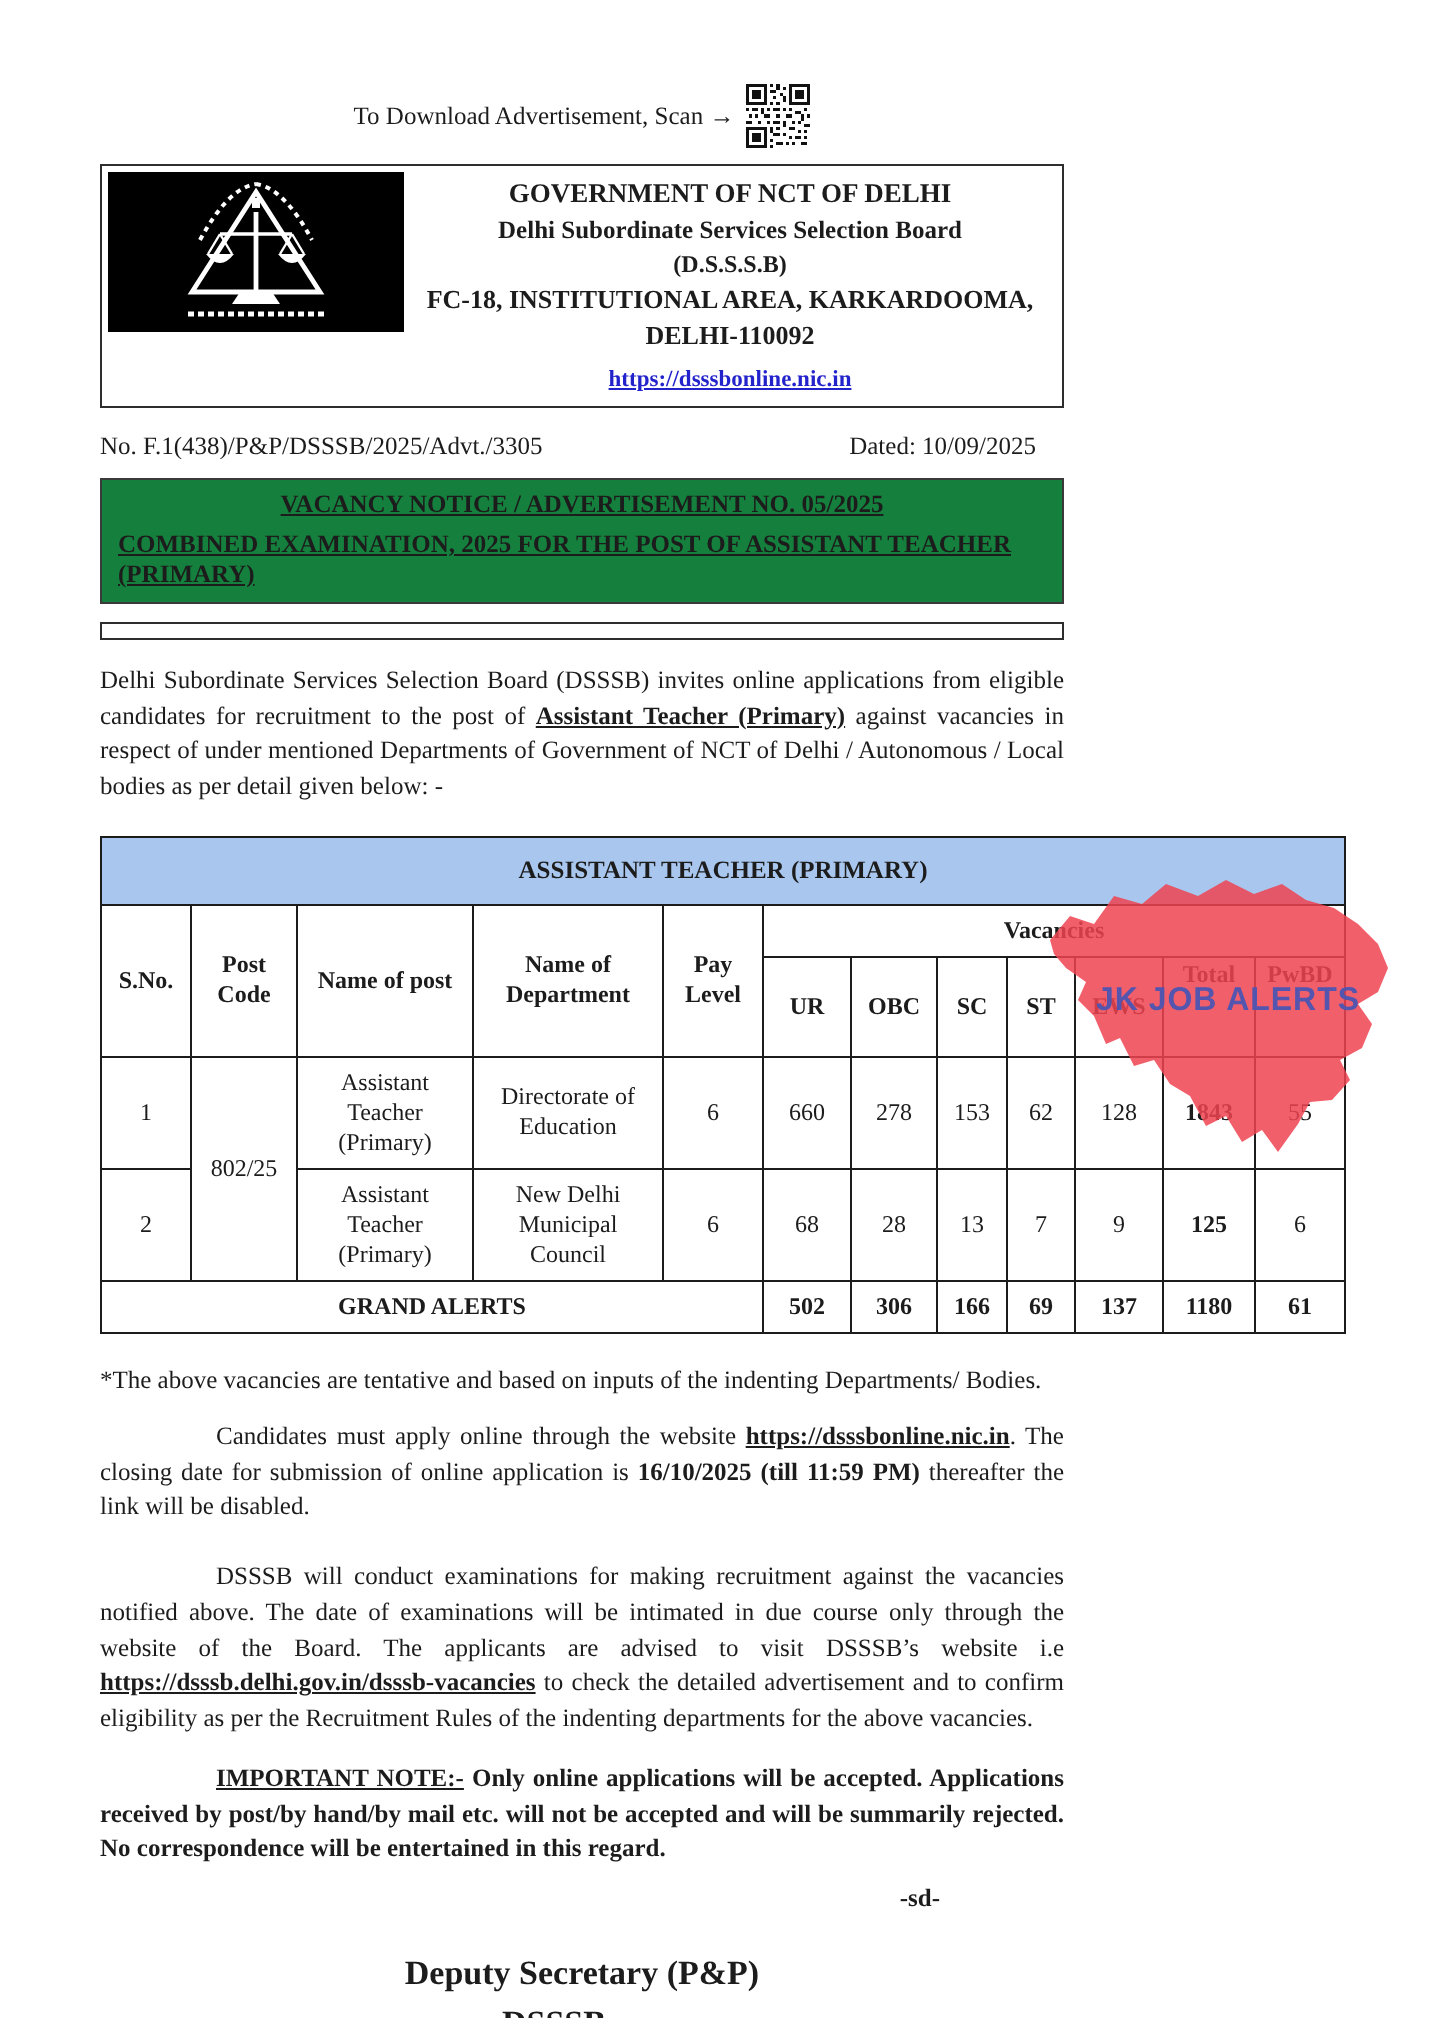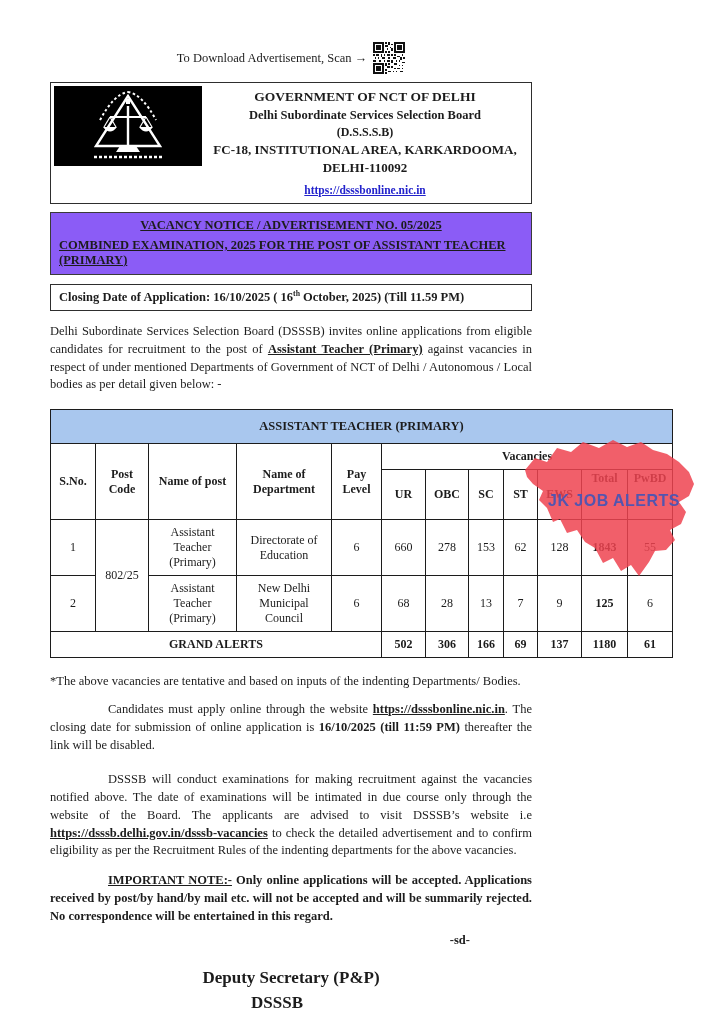--- a/index.html
+++ b/index.html
@@ -21,21 +21,21 @@
   .header-text { flex:1; text-align:center; padding-top:2px; line-height:1.4; }
   .h-org { font-size:13.5px; font-weight:bold; }
   .h-board { font-size:12.5px; font-weight:bold; }
   .h-abbr { font-size:12px; font-weight:bold; }
   .h-addr { font-size:13px; font-weight:bold; }
   .h-web { font-size:11.5px; color:#2323cc; text-decoration:underline; font-weight:bold; }
 
   .ref-row { display:flex; justify-content:space-between; margin-top:12px; font-size:12.5px; }
   .ref-date { margin-right:14px; }
 
-  .notice-box { margin-top:8px; border:1.6px solid #3a3a3a; background:#8b5cf6; padding:5px 8px 6px 8px; }
+  .notice-box { margin-top:8px; border:1.6px solid #3a3a3a; background:#15803d; padding:5px 8px 6px 8px; }
   .notice-l1 { text-align:center; font-weight:bold; text-decoration:underline; font-size:12.5px; }
   .notice-l2 { text-align:left; font-weight:bold; text-decoration:underline; font-size:12.5px; margin-top:5px; }
 
   .intro { margin-top:15px; font-size:12.5px; }
 
   .dates-box { margin-top:9px; border:1.6px solid #2e2e2e; padding:3px 8px 4px 8px; font-weight:bold; font-size:12.5px; line-height:1.45; }
   sup { font-size:0.62em; vertical-align:super; }
 
   .para { margin-top:12px; font-size:12.5px; text-align:justify; line-height:1.42; }
   .para.indent { text-indent:58px; }
@@ -121,29 +121,32 @@
     </svg>
     <div class="header-text">
       <div class="h-org">GOVERNMENT OF NCT OF DELHI</div>
       <div class="h-board">Delhi Subordinate Services Selection Board</div>
       <div class="h-abbr">(D.S.S.S.B)</div>
       <div class="h-addr">FC-18, INSTITUTIONAL AREA, KARKARDOOMA, DELHI-110092</div>
       <div><a class="h-web" href="#">https://dsssbonline.nic.in</a></div>
     </div>
   </div>
 
+  <div class="ref-row">
+    <span>No. F.1(438)/P&amp;P/DSSSB/2025/Advt./3305</span>
+    <span class="ref-date">Dated: 10/09/2025</span>
+  </div>
 
   <div class="notice-box">
     <div class="notice-l1">VACANCY NOTICE / ADVERTISEMENT NO. 05/2025</div>
     <div class="notice-l2">COMBINED EXAMINATION, 2025 FOR THE POST OF ASSISTANT TEACHER (PRIMARY)</div>
   </div>
 
 
   <div class="dates-box">
-    <div><span>Closing Date of Application:</span><span>  16/10/2025 ( 16</span><sup>th</sup><span> October, 2025) (Till 11.59 PM)</span></div>
   </div>
 
   <div class="para"><span>Delhi Subordinate Services Selection Board (DSSSB) invites online applications from eligible candidates for recruitment to the post of </span><span class="bu">Assistant Teacher (Primary)</span><span> against vacancies in respect of under mentioned Departments of Government of NCT of Delhi / Autonomous / Local bodies as per detail given below: -</span></div>
 
   <table class="vac">
     <colgroup>
       <col style="width:45px">
         <col style="width:53px">
         <col style="width:88px">
         <col style="width:95px">

